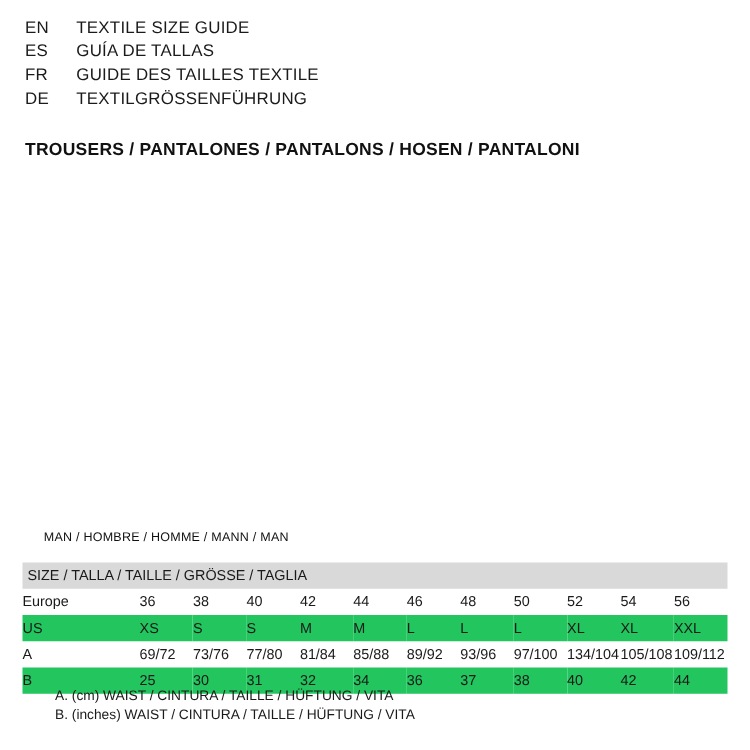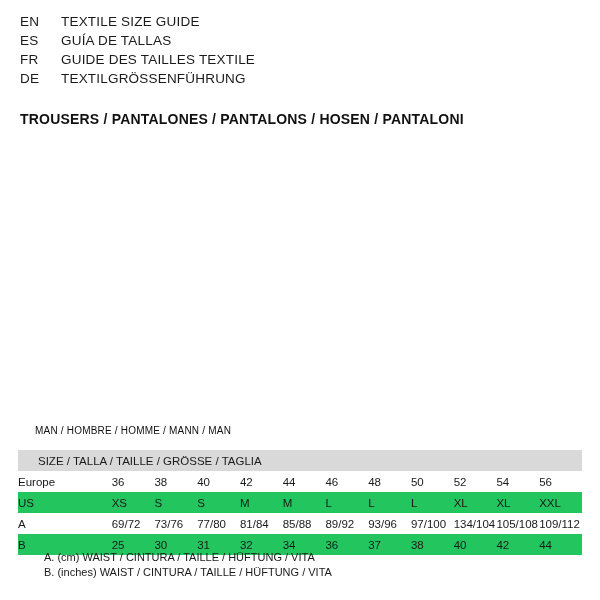--- a/index.html
+++ b/index.html
@@ -108,21 +108,21 @@
     font-size: 11.5px;
   }
   tr.row-shade td {
     background: #22c55e;
   }
   td.label-cell {
     width: 92px;
     padding-left: 4px;
   }
   tr.row-head td.label-cell {
-    padding-left: 20px;
+    padding-left: 4px;
   }
   td.val {
     width: 42px;
     text-align: left;
   }
 
   .footnotes {
     position: absolute;
     left: 20px;
     top: 550px;

